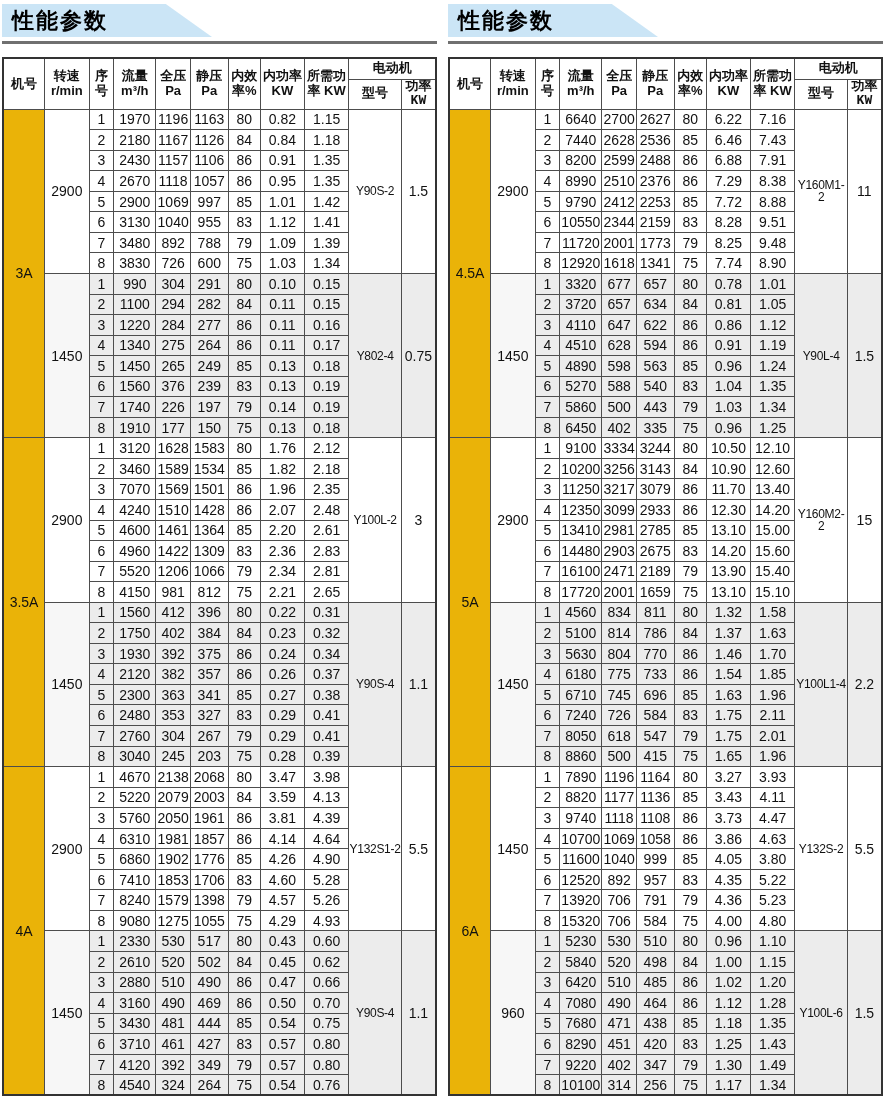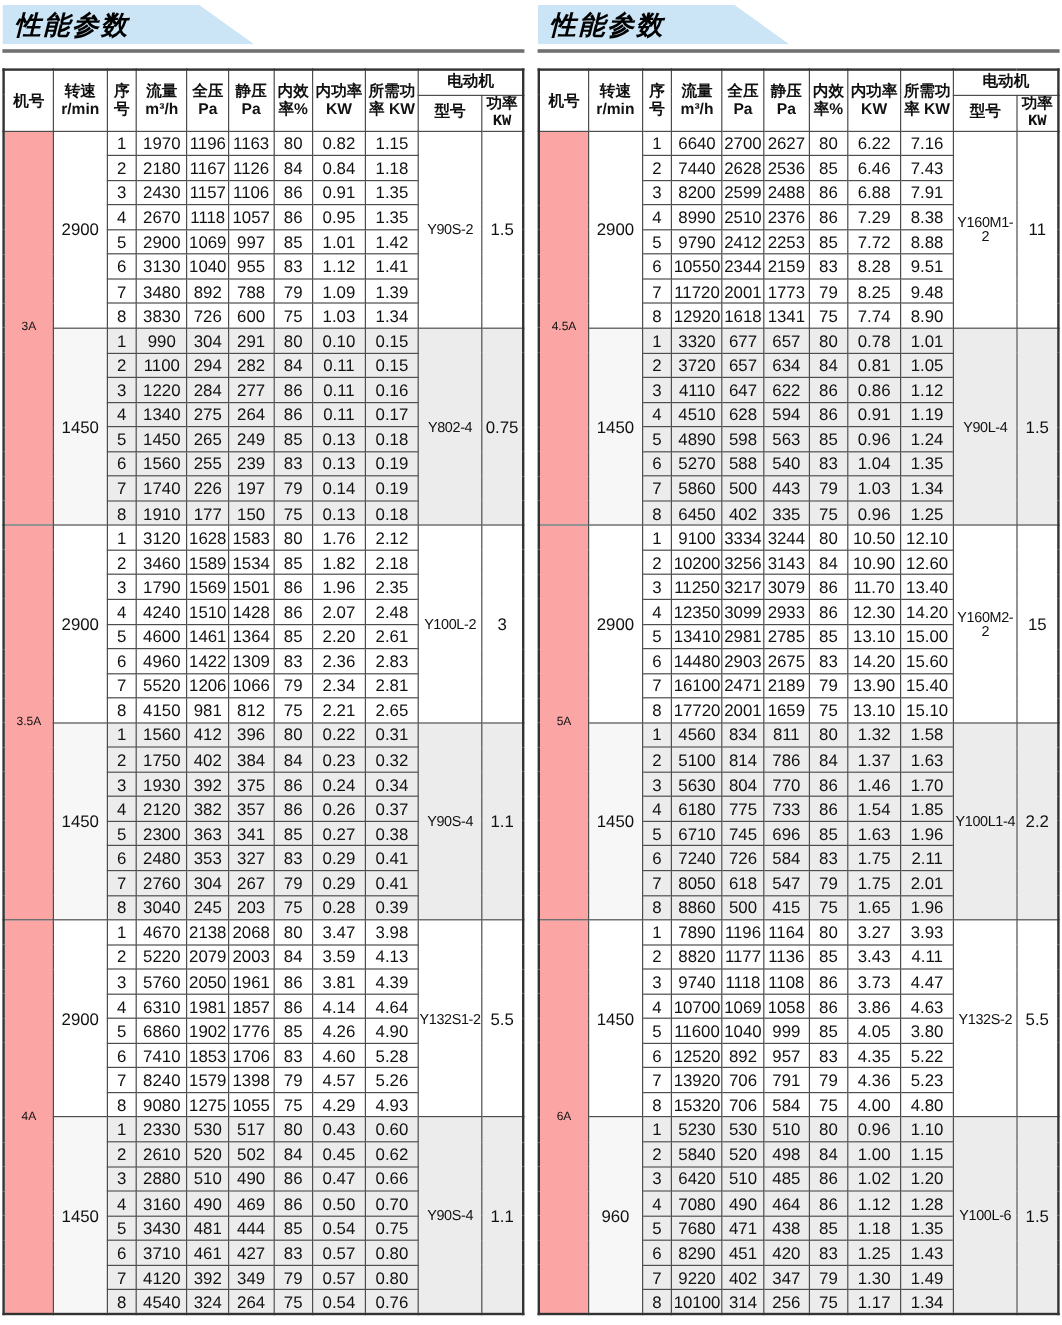--- a/index.html
+++ b/index.html
@@ -14,41 +14,41 @@
   .page { display: flex; gap: 11px; padding: 4px 2px 0 2px; }
   .panel { flex: 1; min-width: 0; }
   .banner {
     height: 33px; width: 210px;
     background: #cbe5f6;
     clip-path: polygon(0 0, 78% 0, 100% 100%, 0 100%);
     display: flex; align-items: center;
   }
   .banner .banner-text {
     font-size: 22px; font-weight: bold; letter-spacing: 2px;
-    padding-left: 10px; color: #000; font-style: italic;
+    padding-left: 10px; color: #000;
   }
   .rule { height: 3px; background: #707070; margin: 4px 0 13px 0; }
   table.perf {
     width: 100%; border-collapse: collapse; table-layout: fixed;
     border: 2px solid #333;
   }
   .perf th, .perf td {
     border: 1px solid #4d4d4d;
     text-align: center; vertical-align: middle;
     padding: 0; overflow: hidden;
   }
   .perf thead th {
     font-size: 13px; font-weight: bold;
     white-space: pre-line; line-height: 1.12;
     background: #ffffff;
   }
   .perf thead tr.h1 th { height: 21px; }
   .perf thead tr.h2 th { height: 30px; font-family: Liberation Mono, monospace; }
   .perf tbody td { font-size: 14px; height: 20.55px; line-height: 1; background: #ffffff; }
-  .perf td.machine { background: #fca5a5; font-size: 10px; }
+  .perf td.machine { background: #eab308; font-size: 14px; }
   .perf td.speed { background: #ffffff; }
   .perf tr.shaded td { background: #ececec; }
   .perf tr.shaded td.speed { background: #f7f7f7; }
   .perf td.motor-model { font-size: 12px; letter-spacing: -0.3px; }
 </style>
 </head>
 <body>
 
 <div class="page">
   <section class="panel">
@@ -219,21 +219,21 @@
               <td>1450</td>
               <td>265</td>
               <td>249</td>
               <td>85</td>
               <td>0.13</td>
               <td>0.18</td>
             </tr>
             <tr class="shaded">
               <td>6</td>
               <td>1560</td>
-              <td>255</td>
+              <td>376</td>
               <td>239</td>
               <td>83</td>
               <td>0.13</td>
               <td>0.19</td>
             </tr>
             <tr class="shaded">
               <td>7</td>
               <td>1740</td>
               <td>226</td>
               <td>197</td>
@@ -267,21 +267,21 @@
               <td>2</td>
               <td>3460</td>
               <td>1589</td>
               <td>1534</td>
               <td>85</td>
               <td>1.82</td>
               <td>2.18</td>
             </tr>
             <tr>
               <td>3</td>
-              <td>1790</td>
+              <td>7070</td>
               <td>1569</td>
               <td>1501</td>
               <td>86</td>
               <td>1.96</td>
               <td>2.35</td>
             </tr>
             <tr>
               <td>4</td>
               <td>4240</td>
               <td>1510</td>

